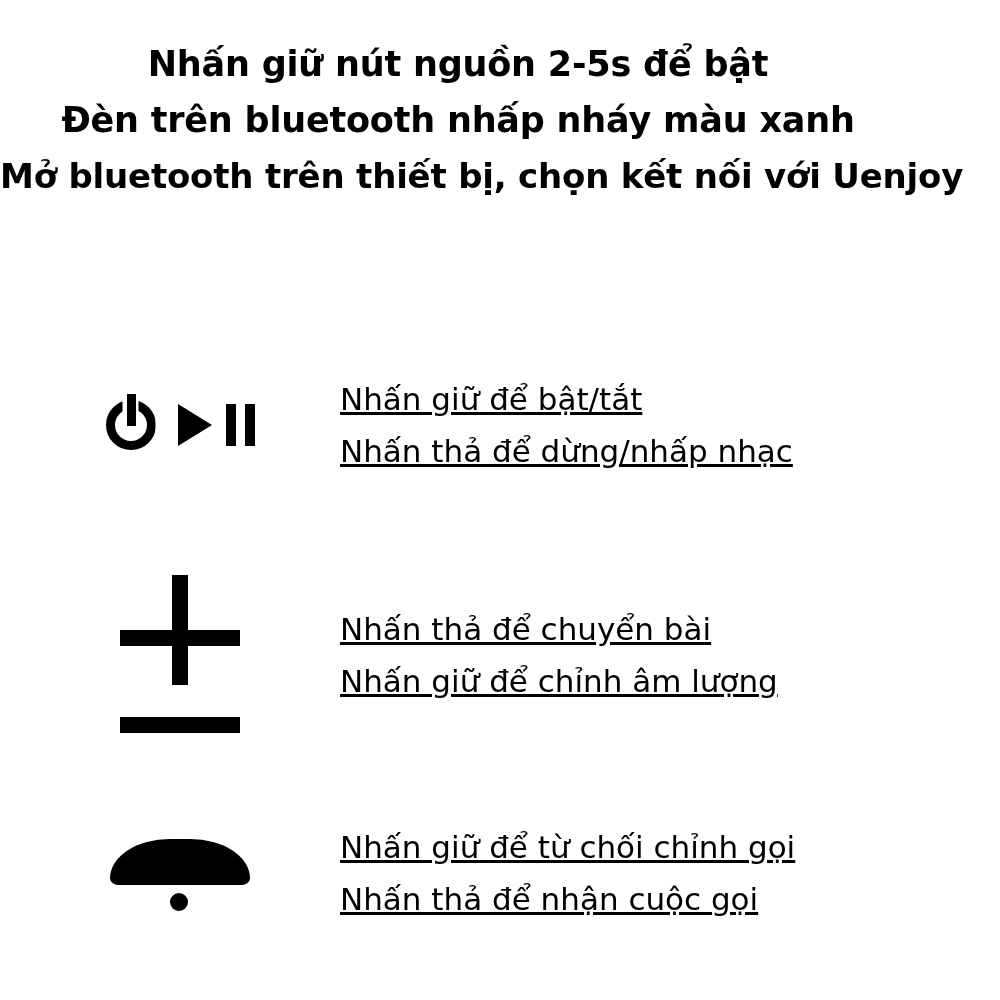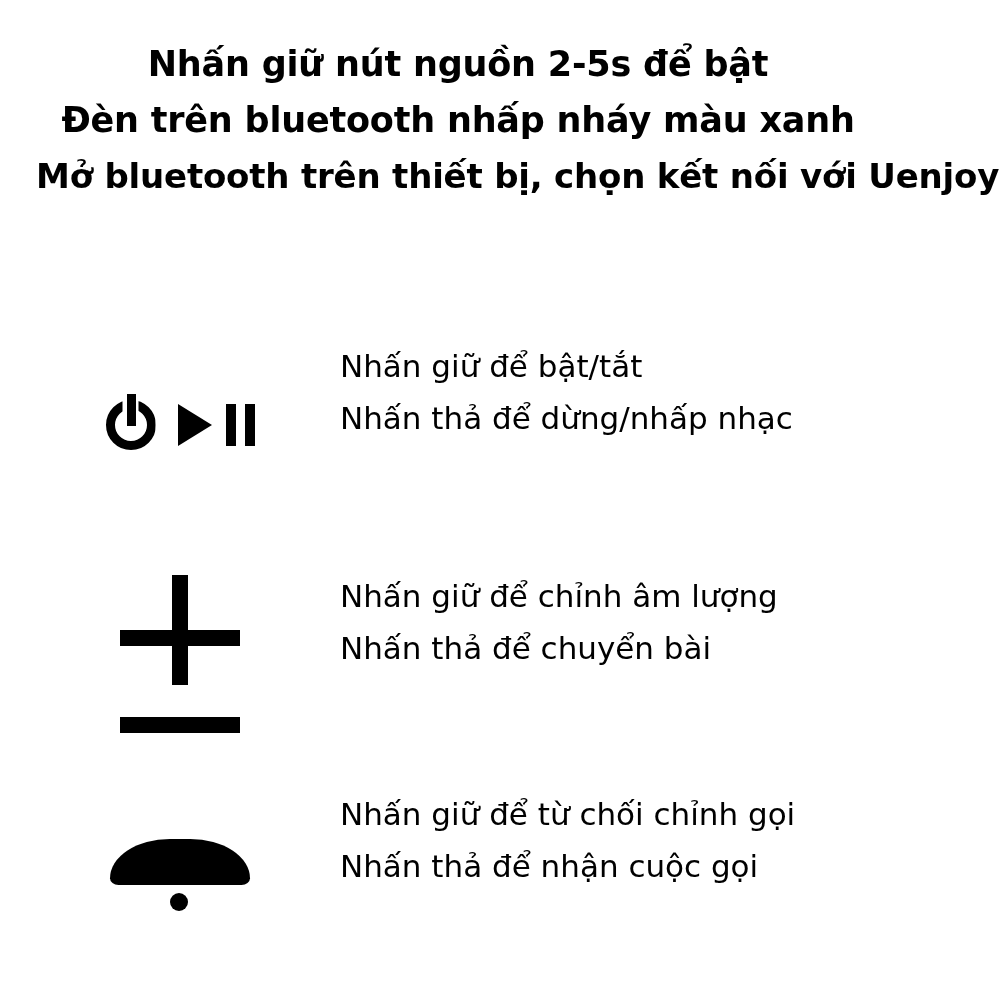--- a/index.html
+++ b/index.html
@@ -33,35 +33,36 @@
     font-family: "DejaVu Sans", sans-serif;
     font-weight: bold;
     font-size: 35px;
     line-height: 56px;
     letter-spacing: -0.2px;
     white-space: nowrap;
     color: #000;
   }
   .header-line.l3 {
     font-size: 34px;
-    margin-left: 36px;
   }
 
   
   .rows {
     position: absolute;
     top: 330px;
     left: 0;
     width: 1000px;
   }
   .row {
     position: relative;
     display: flex;
+    align-items: center;
     width: 896px;
     height: 170px;
+    text-decoration: underline;
   }
   .row.r1 { margin-top: 10px; }
   .row.r2 { margin-top: 60px; }
   .row.r3 { margin-top: 48px; }
 
   .icon-cell {
     width: 340px;
     min-width: 340px;
     height: 170px;
     display: flex;
@@ -222,22 +223,22 @@
 
     <div class="row r2">
       <div class="icon-cell">
         <div class="icon-plus-minus">
           <div class="v"></div>
           <div class="h"></div>
           <div class="m"></div>
         </div>
       </div>
       <div class="text-cell">
+        <div class="text-line">Nhấn thả để chuyển bài</div>
         <div class="text-line">Nhấn giữ để chỉnh âm lượng</div>
-        <div class="text-line">Nhấn thả để chuyển bài</div>
       </div>
     </div>
 
     <div class="row r3">
       <div class="icon-cell">
         <div class="icon-phone">
           <div class="handset"></div>
           <div class="dot"></div>
         </div>
       </div>

